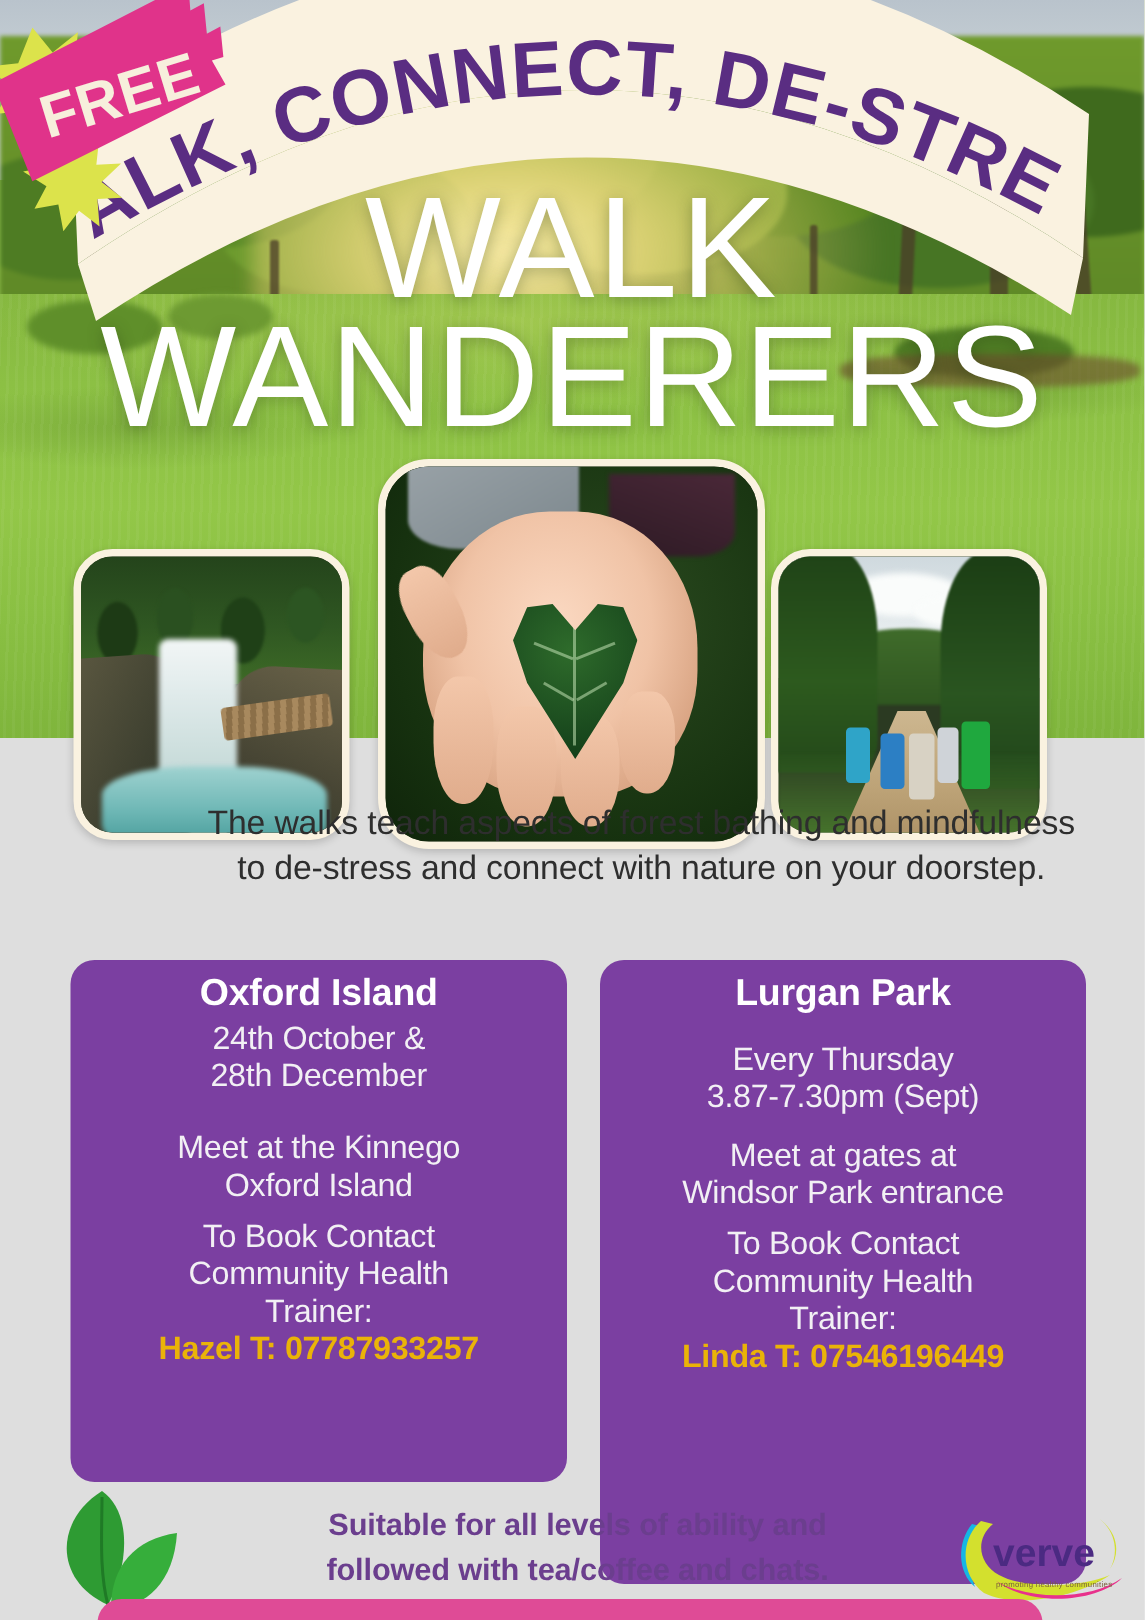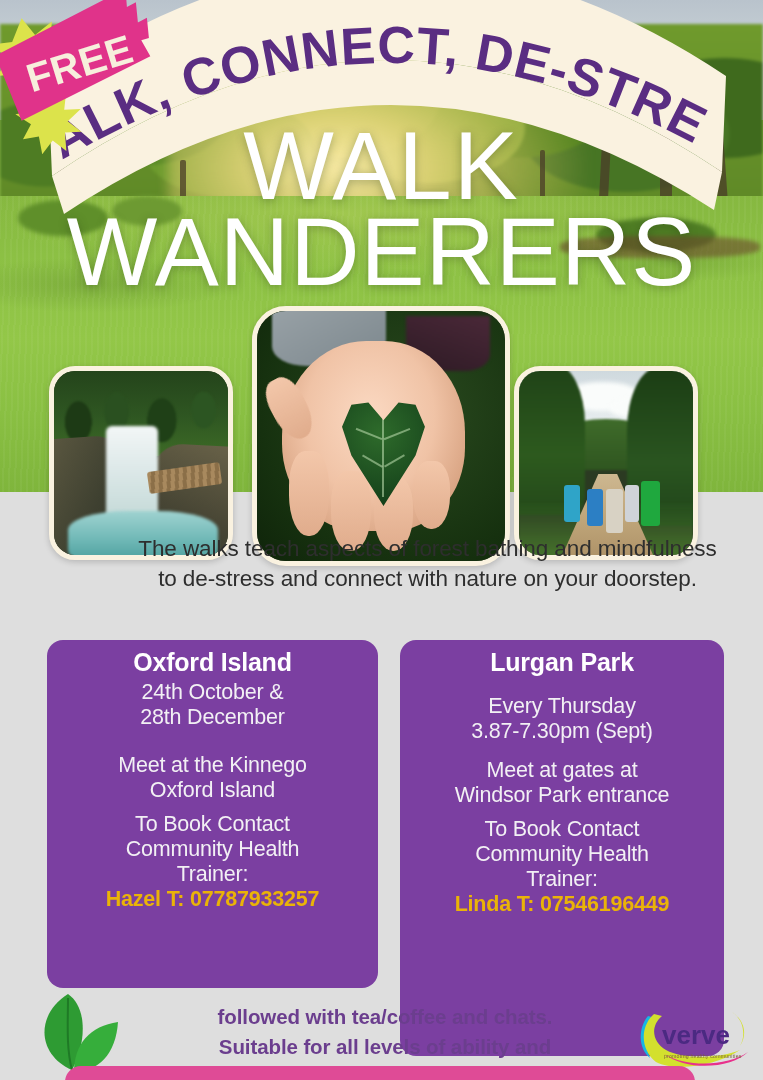--- a/index.html
+++ b/index.html
@@ -339,22 +339,22 @@
 
   <div class="leaf-mark">
     <svg viewBox="0 0 92 82" aria-hidden="true">
       <path d="M44,78 C8,62 8,22 40,2 C60,16 58,52 44,78 Z" fill="#2E9B33"></path>
       <path d="M46,80 C46,52 62,34 90,30 C88,62 70,80 46,80 Z" fill="#36AE3B"></path>
       <path d="M44,78 C38,56 40,28 40,6" stroke="#1F7A26" stroke-width="2" fill="none"></path>
     </svg>
   </div>
 
   <div class="footer-note">
+    <div>Suitable for all levels of ability and</div>
     <div>followed with tea/coffee and chats.</div>
-    <div>Suitable for all levels of ability and</div>
   </div>
 
   <div class="verve">
     <svg viewBox="0 0 118 62" aria-hidden="true">
       <path d="M12,10 C2,22 2,42 14,52 C8,38 10,22 20,12 Z" fill="#16B6E4"></path>
       <path d="M18,8 C4,20 4,44 20,56 C40,66 80,60 104,44 C86,52 48,54 30,44 C16,36 14,20 26,10 Z" fill="#D3E02E"></path>
       <path d="M96,6 C108,14 112,28 104,40 C110,30 108,14 96,6 Z" fill="#D3E02E"></path>
       <path d="M28,48 C52,62 92,60 112,46 C96,62 52,66 28,48 Z" fill="#E8318C"></path>
       <text x="26" y="38" font-family="Liberation Sans, sans-serif" font-size="26" font-weight="bold" fill="#4B2A82">verve</text>
       <text x="28" y="52" font-family="Liberation Sans, sans-serif" font-size="5.2" fill="#7a5f3a" letter-spacing="0.2">promoting healthy communities</text>

